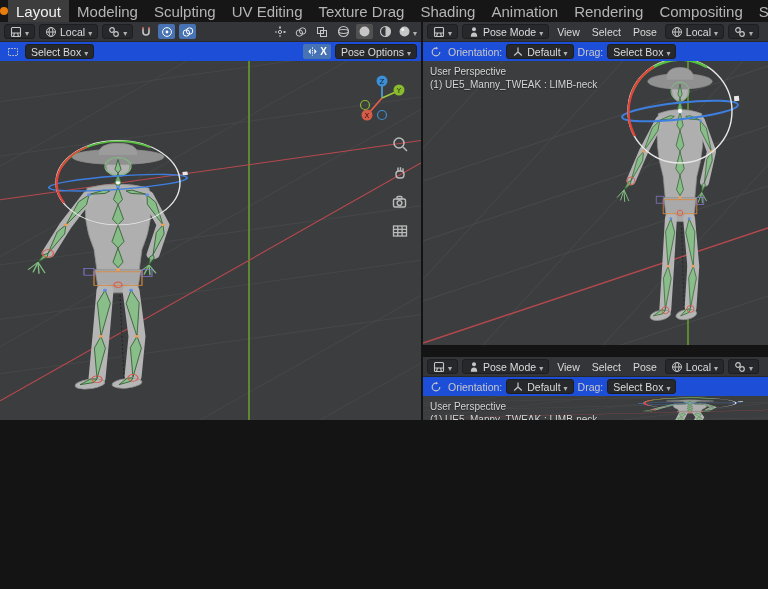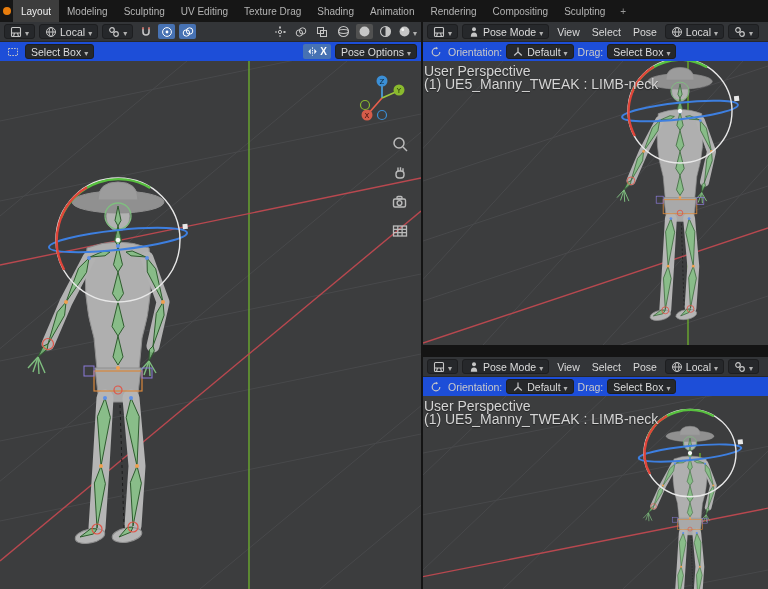--- a/index.html
+++ b/index.html
@@ -1,46 +1,46 @@
 <!DOCTYPE html>
 <html><head>
 <meta charset="utf-8">
 <style>
   *{margin:0;padding:0;box-sizing:border-box}
   html,body{width:768px;height:589px;overflow:hidden}
   body{background:#141414;font-family:"Liberation Sans","DejaVu Sans",sans-serif;-webkit-font-smoothing:antialiased}
   
-  .topbar{height:22px;background:#161616;display:flex;align-items:stretch;color:#b4b4b4;font-size:10px;white-space:nowrap;overflow:hidden}
+  .topbar{height:22px;background:#161616;display:flex;align-items:stretch;color:#b4b4b4;font-size:15px;white-space:nowrap;overflow:hidden}
   .logo{width:13px;display:flex;align-items:center;justify-content:center}
   .logo-dot{width:8px;height:8px;border-radius:50%;background:#e87d0d}
   .tab{padding:0 8px;display:flex;align-items:center;cursor:pointer}
   .tab.active{background:#3d3d3d;color:#f0f0f0}
   .tab.add{color:#9a9a9a;padding:0 7px}
   
-  .main{display:flex;width:768px;height:567px;gap:2px}
+  .main{display:flex;width:768px;height:398px;gap:2px}
   .vp{display:flex;flex-direction:column;min-width:0}
   .vp-left{width:421px}
   .col-right{display:flex;flex-direction:column;gap:12px;flex:1;min-width:0}
   .vp-rt{height:323px}
   .vp-rb{flex:1}
   .vp-header,.vp-toolrow{height:19px;background:#333538;display:flex;align-items:center;padding:0 4px;gap:4px;color:#d6d6d6;font-size:10.5px;flex-shrink:0;overflow:hidden}
   .vp-toolrow{height:20px;background:#1d4ed8;border-top:1px solid #27282a}
   .hbtn{display:flex;align-items:center;gap:3px;background:#26282b;border:1px solid #1d1e20;border-radius:3px;color:#dcdcdc;font-size:10.5px;height:15px;padding:0 5px;cursor:pointer;font-family:inherit;white-space:nowrap}
   .caret::after{content:"▾";font-size:8px;color:#b0b0b0;line-height:1}
   .menu{padding:0 4px;cursor:pointer;color:#dadada}
   .hicon{min-width:17px;height:15px;display:flex;align-items:center;justify-content:center;border-radius:2px;cursor:pointer;gap:2px}
   .hicon.active{background:#4772b3;color:#fff}
   .hicon.sel{background:#515151}
   .hicon svg{display:block}
   .wide{padding:0 4px;font-size:10px;font-weight:bold}
   .label{color:#c9c9c9}
   .spacer{flex:1}
   .canvas{position:relative;flex:1;overflow:hidden;background:#3c3d3e}
   .scene-wrap{position:absolute;left:0;top:0;right:0;bottom:0}
-  .vp-overlay{position:absolute;top:4px;left:1px;color:#d5d5d5;font-size:14px;line-height:13px;text-shadow:0 1px 1px rgba(0,0,0,.45);z-index:3}
+  .vp-overlay{position:absolute;top:4px;left:7px;color:#d5d5d5;font-size:10px;line-height:13px;text-shadow:0 1px 1px rgba(0,0,0,.45);z-index:3}
   .navgizmo{position:absolute;top:10px;right:12px;z-index:3}
   .vp-tools{position:absolute;top:74px;right:12px;display:flex;flex-direction:column;gap:11px;align-items:center;z-index:3}
   .vp-tools svg{opacity:.9;cursor:pointer}
 </style>
 </head>
 <body>
 
 <div class="app">
 
   <div class="topbar">

